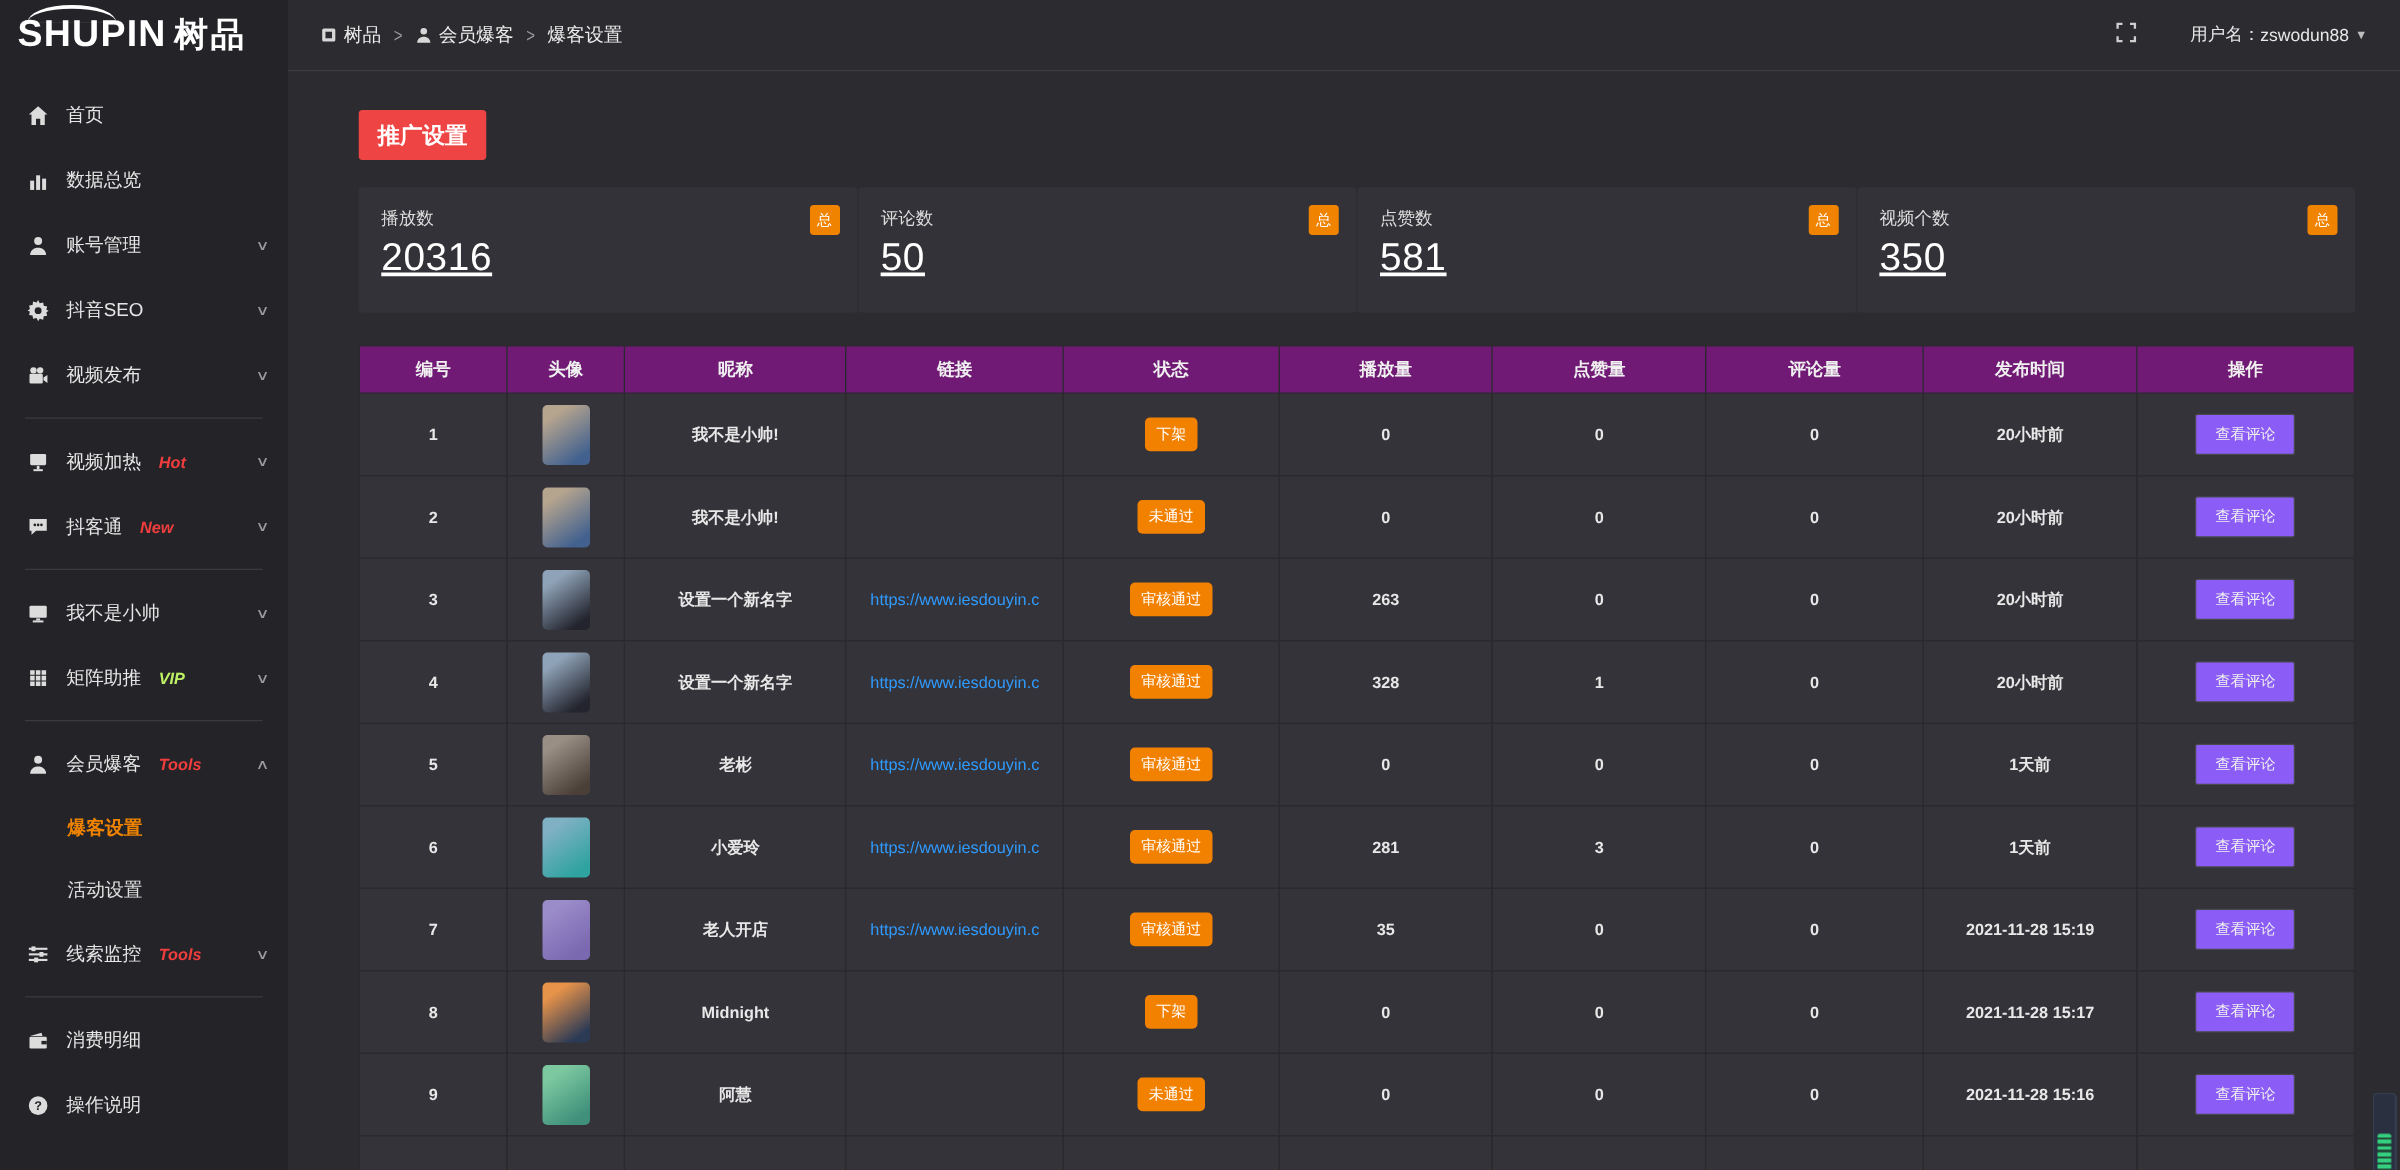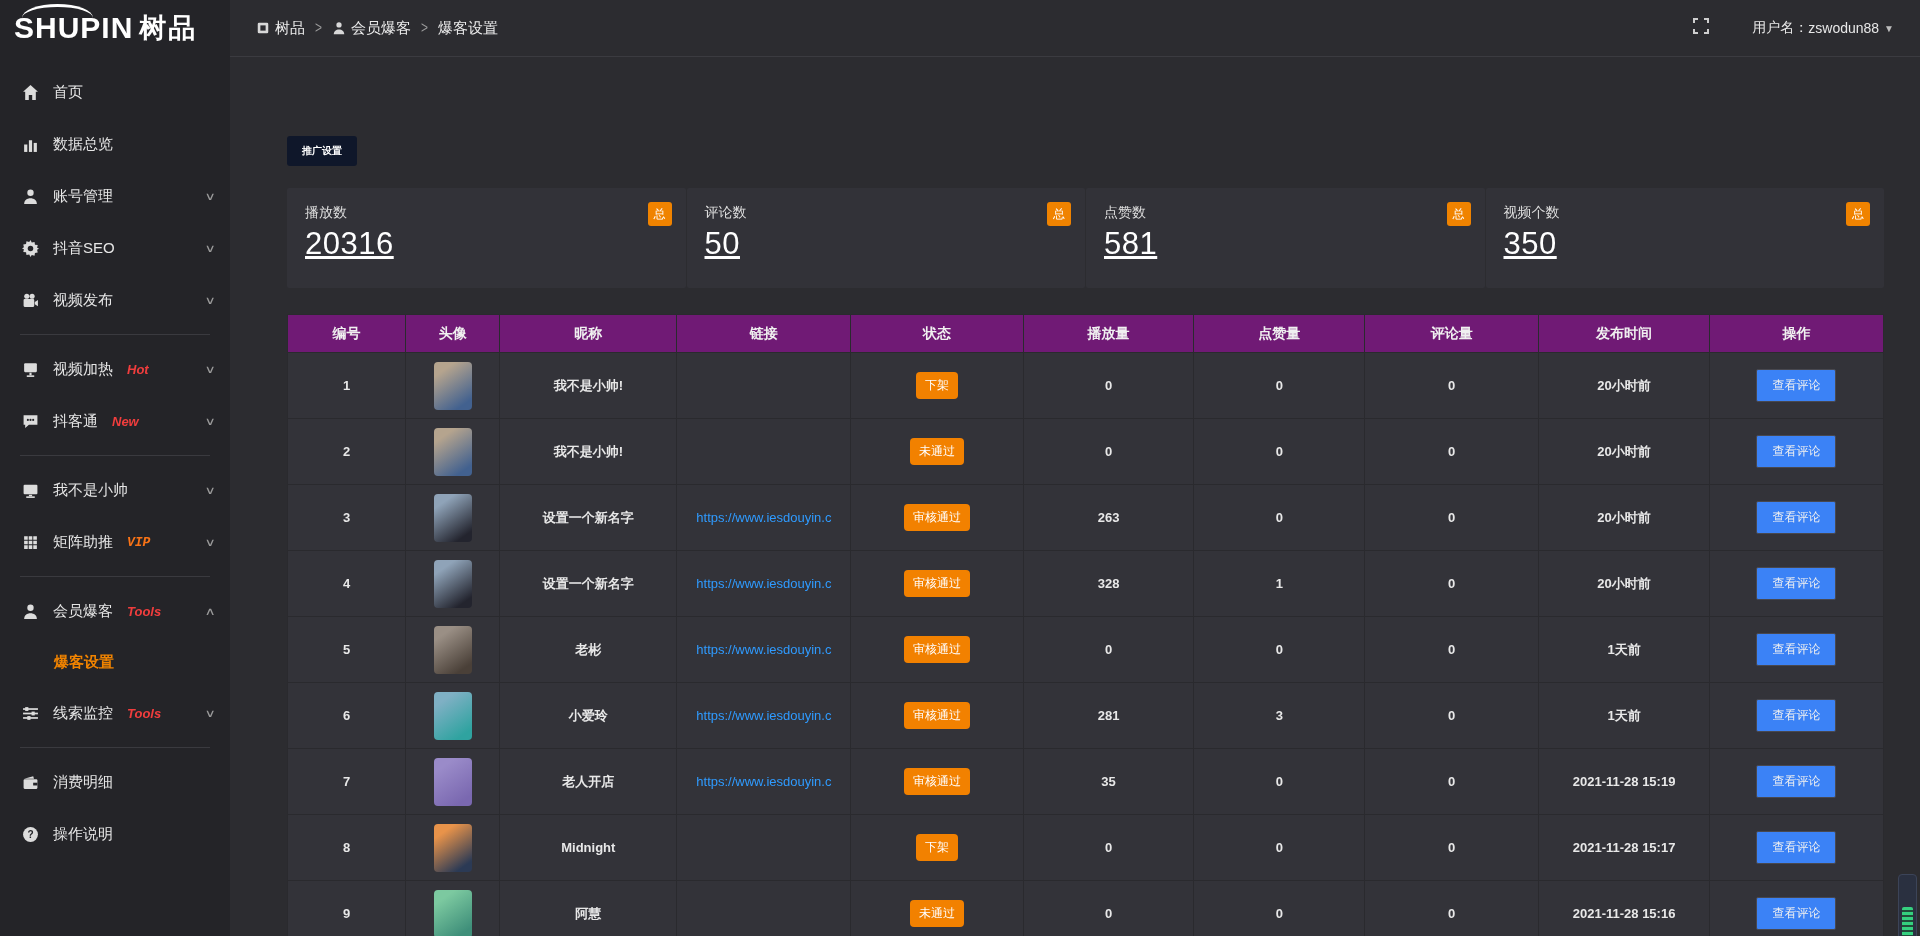--- a/index.html
+++ b/index.html
@@ -39,22 +39,22 @@
   .crumb .c-icon { margin-right:5px; display:inline-flex; }
   .crumb .c-icon svg { width:14px; height:14px; fill:#d8d8d8; }
   .crumb-sep { margin:0 10px; color:#9a9a9a; font-size:12px; transform:scaleY(1.3); }
   .header-right { margin-left:auto; display:flex; align-items:center; gap:18px; }
   .fs-icon svg { width:16px; height:16px; stroke:#cfcfcf; fill:none; stroke-width:2; }
   .user-block { font-size:14px; color:#e8e8e8; cursor:pointer; display:flex; align-items:center;margin-left:25px; }
   .user-caret { margin-left:5px; font-size:10px; color:#bdbdbd; }
 
   
   .main { position:absolute; left:230px; top:57px; right:0; padding:31px 36px 0 57px; }
-  .promo-btn { display:inline-block; background:#0f172a; color:#fff; font-size:10px;
-    font-weight:700; padding:8px 15px; border-radius:3px; border:none; cursor:pointer;margin-top:48px; }
+  .promo-btn { display:inline-block; background:#ef4444; color:#fff; font-size:18px;
+    font-weight:700; padding:8px 15px; border-radius:3px; border:none; cursor:pointer; }
   .cards { display:flex; gap:1px; margin-top:22px; }
   .card { flex:1; background:#323238; border-radius:2px; height:100px;
     position:relative; padding:16px 18px; }
   .card-label { font-size:14px; color:#dedede; }
   .card-value { font-size:31px; font-weight:500; color:#fff; margin-top:4px; letter-spacing:.5px;text-decoration:underline; }
   .card-badge { position:absolute; top:14px; right:14px; width:24px; height:24px;
     background:#f08300; color:#fff; font-size:12px; border-radius:3px;
     display:flex; align-items:center; justify-content:center; }
 
   
@@ -62,21 +62,21 @@
   table { width:100%; border-collapse:collapse; table-layout:fixed; }
   th { background:#701a75; height:38px; font-size:14px; font-weight:700; color:#f0f0f0;
     border:1px solid #2a2a2e; }
   td { background:#333339; height:66px; text-align:center; font-size:13px; font-weight:600;
     color:#e8e8e8; border:1px solid #2a2a2e; overflow:hidden; }
   td.link-cell { font-weight:400; }
   .avatar { width:38px; height:48px; border-radius:4px; margin:0 auto; }
   .status-badge { display:inline-block; background:#f28100; color:#fff; font-size:12px;
     font-weight:400; padding:5px 9px; border-radius:4px; cursor:pointer; }
   a.vlink { color:#2f9bff; text-decoration:none; font-size:13px; white-space:nowrap; }
-  .action-btn { background:#3b82f6; border:1px solid #48484f; color:#f0f0f0;
+  .action-btn { background:#8b5cf6; border:1px solid #48484f; color:#f0f0f0;
     font-size:12px; padding:7px 15px; border-radius:2px; cursor:pointer; }
 
   
   .scroll-widget { position:fixed; right:3px; bottom:-6px; width:19px; height:68px;
     background:#2a3040; border:1px solid #3c4458; border-radius:4px; z-index:9; }
   .scroll-widget .stripes { position:absolute; left:3px; right:3px; bottom:4px; height:30px;
     background:repeating-linear-gradient(180deg,#35d07f 0 3px,#214d3a 3px 5px);
     border-radius:2px; }
 </style>
 </head>
@@ -176,36 +176,37 @@
         <span class="mi-label">我不是小帅</span>
         <span class="mi-chevron">∨</span>
       </div>
       <div class="menu-item">
         <span class="mi-icon">
           <svg viewBox="0 0 16 16">
             <path d="M2 2h3.4v3.4H2Zm4.3 0h3.4v3.4H6.3Zm4.3 0H14v3.4h-3.4ZM2 6.3h3.4v3.4H2Zm4.3 0h3.4v3.4H6.3Zm4.3 0H14v3.4h-3.4ZM2 10.6h3.4V14H2Zm4.3 0h3.4V14H6.3Zm4.3 0H14V14h-3.4Z"></path>
           </svg>
         </span>
         <span class="mi-label">矩阵助推</span>
-        <span class="mi-tag" style="color: #f97316; font-family: Liberation Mono, monospace;">VIP</span>
+        <span class="mi-tag" style="color: #bef264;">VIP</span>
         <span class="mi-chevron">∨</span>
       </div>
       <div class="menu-divider"></div>
       <div class="menu-item">
         <span class="mi-icon">
           <svg viewBox="0 0 16 16">
             <circle cx="8" cy="4.5" r="3"></circle>
             <path d="M2 15c0-3.4 2.7-5.4 6-5.4s6 2 6 5.4Z"></path>
           </svg>
         </span>
         <span class="mi-label">会员爆客</span>
         <span class="mi-tag" style="color: rgb(240, 61, 61);">Tools</span>
         <span class="mi-chevron">∧</span>
       </div>
       <div class="menu-sub active">爆客设置</div>
+      <div class="menu-sub">活动设置</div>
       <div class="menu-item">
         <span class="mi-icon">
           <svg viewBox="0 0 16 16">
             <rect x="1" y="3" width="14" height="1.6"></rect>
             <rect x="3" y="2" width="3" height="3.6"></rect>
             <rect x="1" y="7.2" width="14" height="1.6"></rect>
             <rect x="9" y="6.2" width="3" height="3.6"></rect>
             <rect x="1" y="11.4" width="14" height="1.6"></rect>
             <rect x="5" y="10.4" width="3" height="3.6"></rect>
           </svg>

